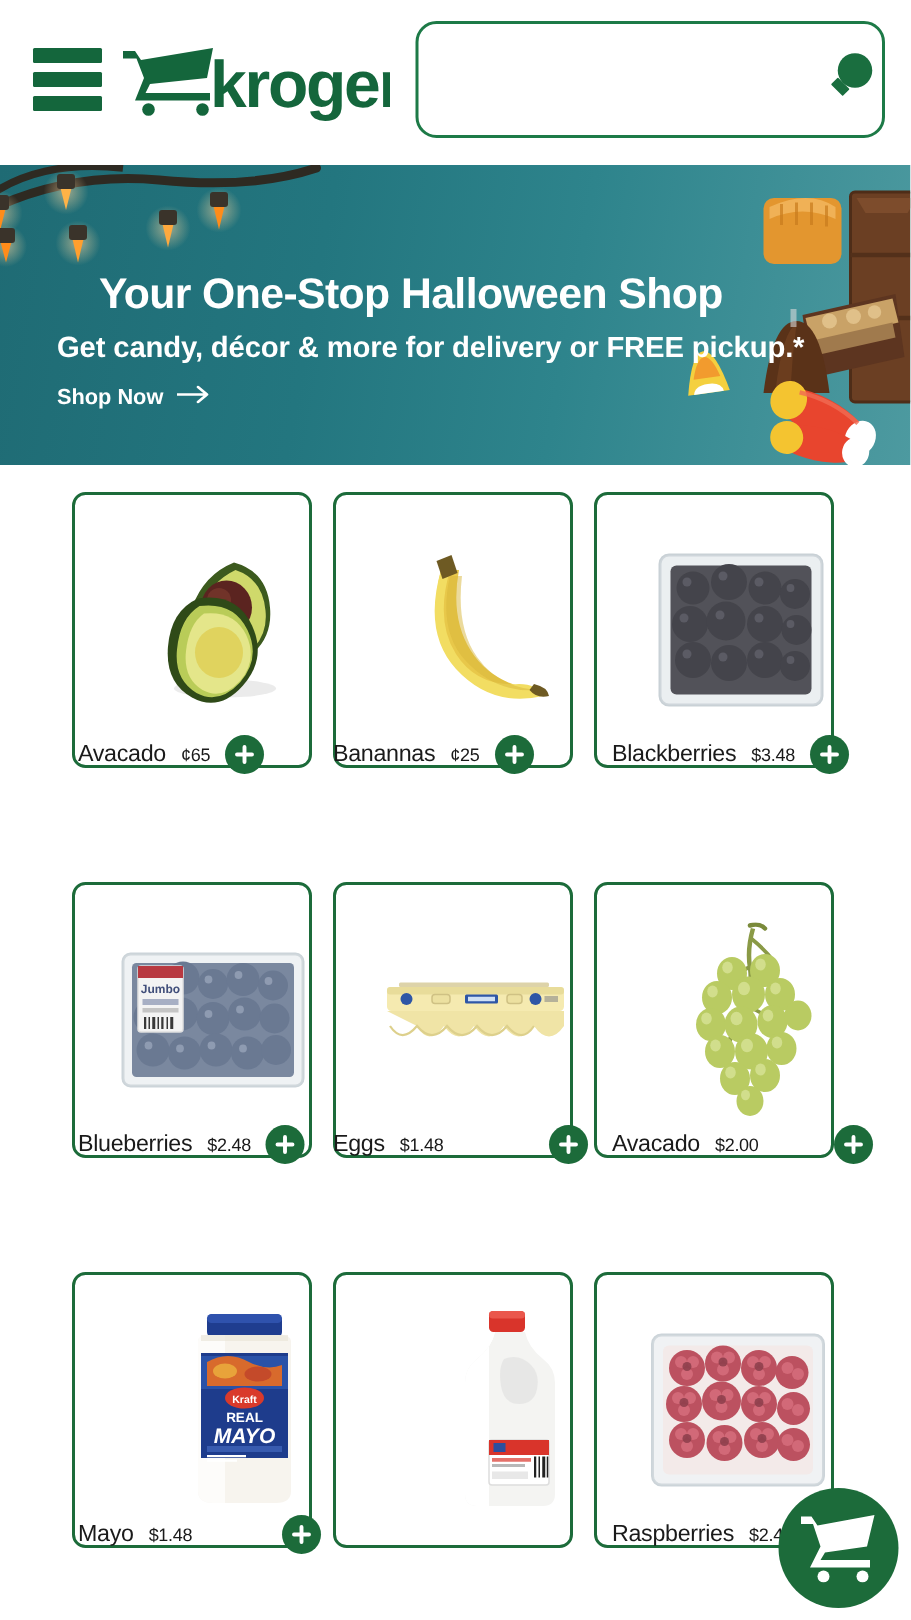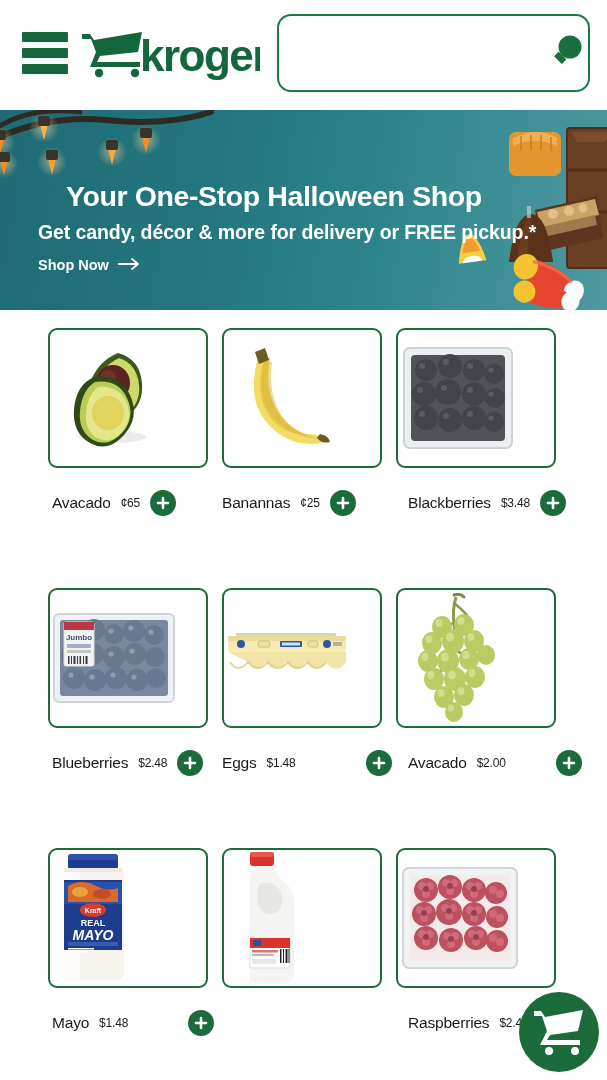--- a/index.html
+++ b/index.html
@@ -73,24 +73,24 @@
 
   
   .grid { position: absolute; left: 0; top: 310px; width: 607px; }
   .row { position: relative; height: 260px; }
   .cell { position: absolute; top: 18px; width: 160px; }
   .cell.c0 { left: 48px; }
   .cell.c1 { left: 222px; }
   .cell.c2 { left: 396px; }
 
   .tile {
-    width: 160px; height: 140px;
+    width: 160px; height: 184px;
     border: 2px solid #1c6b3a; border-radius: 9px;
     background: #ffffff;
-    display: flex; align-items: center; justify-content: flex-start;
+    display: flex; align-items: center; justify-content: flex-end;
     overflow: hidden; cursor: pointer;
   }
   .tile svg { display: block; }
 
   .meta {
     position: absolute; top: 162px; left: 0;
     display: flex; align-items: center; gap: 10px;
     white-space: nowrap;
   }
   .pname { font-size: 15.5px; color: #1a1a1a; letter-spacing: -0.2px; }

